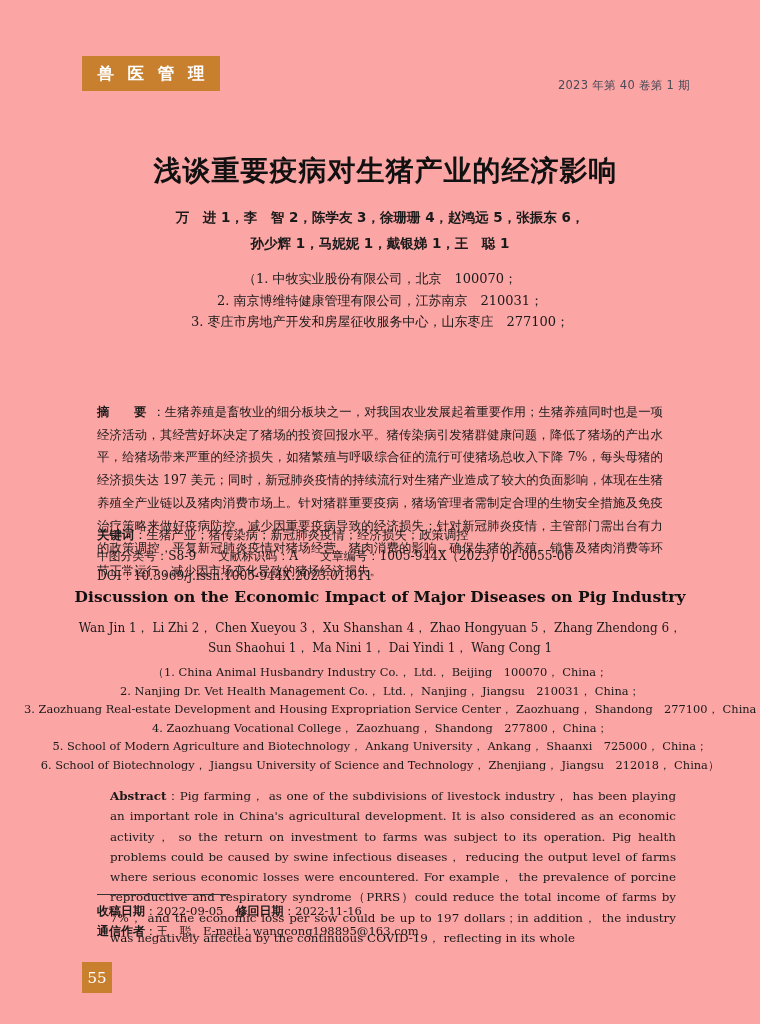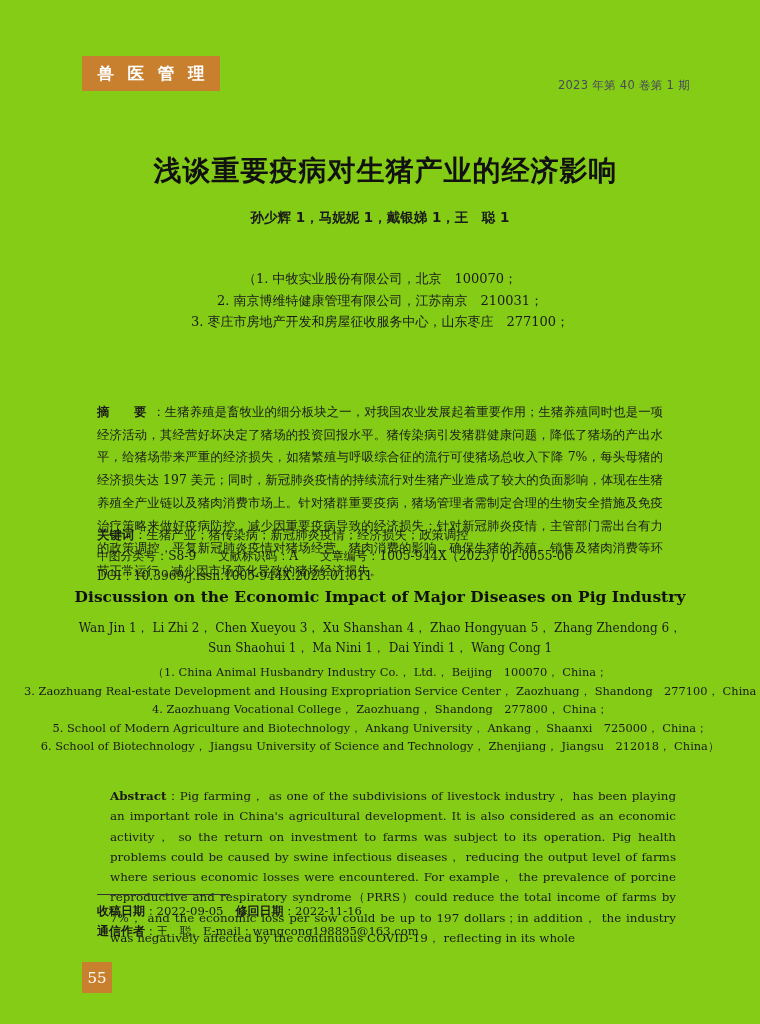--- a/index.html
+++ b/index.html
@@ -13,21 +13,21 @@
     height: 1024px;
     position: relative;
     font-family: "DejaVu Serif", "Liberation Serif", serif;
     color: #1a1a1a;
     overflow: hidden;
   }
 
   .page {
     position: absolute;
     inset: 0;
-    background: #84cc16;
+    background: #fca5a5;
   }
 
   
   .header {
     position: absolute;
     top: 56px;
     left: 82px;
     right: 70px;
     height: 38px;
   }
@@ -239,20 +239,21 @@
 <div class="page">
 
   <div class="header">
     <div class="section-tag" style="background: rgb(200, 128, 47);">兽 医 管 理</div>
     <div class="issue-line">2023 年第 40 卷第 1 期</div>
   </div>
 
   <div class="title-cn">浅谈重要疫病对生猪产业的经济影响</div>
 
   <div class="authors-cn">
+    <span class="ln">万　进 1，李　智 2，陈学友 3，徐珊珊 4，赵鸿远 5，张振东 6，</span>
     <span class="ln">孙少辉 1，马妮妮 1，戴银娣 1，王　聪 1</span>
   </div>
 
   <div class="affil-cn">
     <span class="ln">（1. 中牧实业股份有限公司，北京　100070；</span>
     <span class="ln">2. 南京博维特健康管理有限公司，江苏南京　210031；</span>
     <span class="ln">3. 枣庄市房地产开发和房屋征收服务中心，山东枣庄　277100；</span>
   </div>
 
   <div class="abs-cn"><span class="lead">摘　要</span><span>：生猪养殖是畜牧业的细分板块之一，对我国农业发展起着重要作用；生猪养殖同时也是一项经济活动，其经营好坏决定了猪场的投资回报水平。猪传染病引发猪群健康问题，降低了猪场的产出水平，给猪场带来严重的经济损失，如猪繁殖与呼吸综合征的流行可使猪场总收入下降 7%，每头母猪的经济损失达 197 美元；同时，新冠肺炎疫情的持续流行对生猪产业造成了较大的负面影响，体现在生猪养殖全产业链以及猪肉消费市场上。针对猪群重要疫病，猪场管理者需制定合理的生物安全措施及免疫治疗策略来做好疫病防控，减少因重要疫病导致的经济损失；针对新冠肺炎疫情，主管部门需出台有力的政策调控，平复新冠肺炎疫情对猪场经营、猪肉消费的影响，确保生猪的养殖、销售及猪肉消费等环节正常运行，减少因市场变化导致的猪场经济损失。</span></div>
@@ -266,20 +267,21 @@
 
   <div class="title-en">Discussion on the Economic Impact of Major Diseases on Pig Industry</div>
 
   <div class="authors-en">
     <span class="ln">Wan Jin 1， Li Zhi 2， Chen Xueyou 3， Xu Shanshan 4， Zhao Hongyuan 5， Zhang Zhendong 6，</span>
     <span class="ln">Sun Shaohui 1， Ma Nini 1， Dai Yindi 1， Wang Cong 1</span>
   </div>
 
   <div class="affil-en">
     <span class="ln">（1. China Animal Husbandry Industry Co.， Ltd.， Beijing　100070， China；</span>
+    <span class="ln">2. Nanjing Dr. Vet Health Management Co.， Ltd.， Nanjing， Jiangsu　210031， China；</span>
     <span class="ln">3. Zaozhuang Real-estate Development and Housing Expropriation Service Center， Zaozhuang， Shandong　277100， China；</span>
     <span class="ln">4. Zaozhuang Vocational College， Zaozhuang， Shandong　277800， China；</span>
     <span class="ln">5. School of Modern Agriculture and Biotechnology， Ankang University， Ankang， Shaanxi　725000， China；</span>
     <span class="ln">6. School of Biotechnology， Jiangsu University of Science and Technology， Zhenjiang， Jiangsu　212018， China）</span>
   </div>
 
   <div class="abs-en"><span class="lead">Abstract</span><span>：Pig farming， as one of the subdivisions of livestock industry， has been playing an important role in China's agricultural development. It is also considered as an economic activity， so the return on investment to farms was subject to its operation. Pig health problems could be caused by swine infectious diseases， reducing the output level of farms where serious economic losses were encountered. For example， the prevalence of porcine reproductive and respiratory syndrome（PRRS）could reduce the total income of farms by 7%， and the economic loss per sow could be up to 197 dollars；in addition， the industry was negatively affected by the continuous COVID-19， reflecting in its whole</span></div>
 
   <div class="footnote-rule"></div>
   <div class="footnote">

